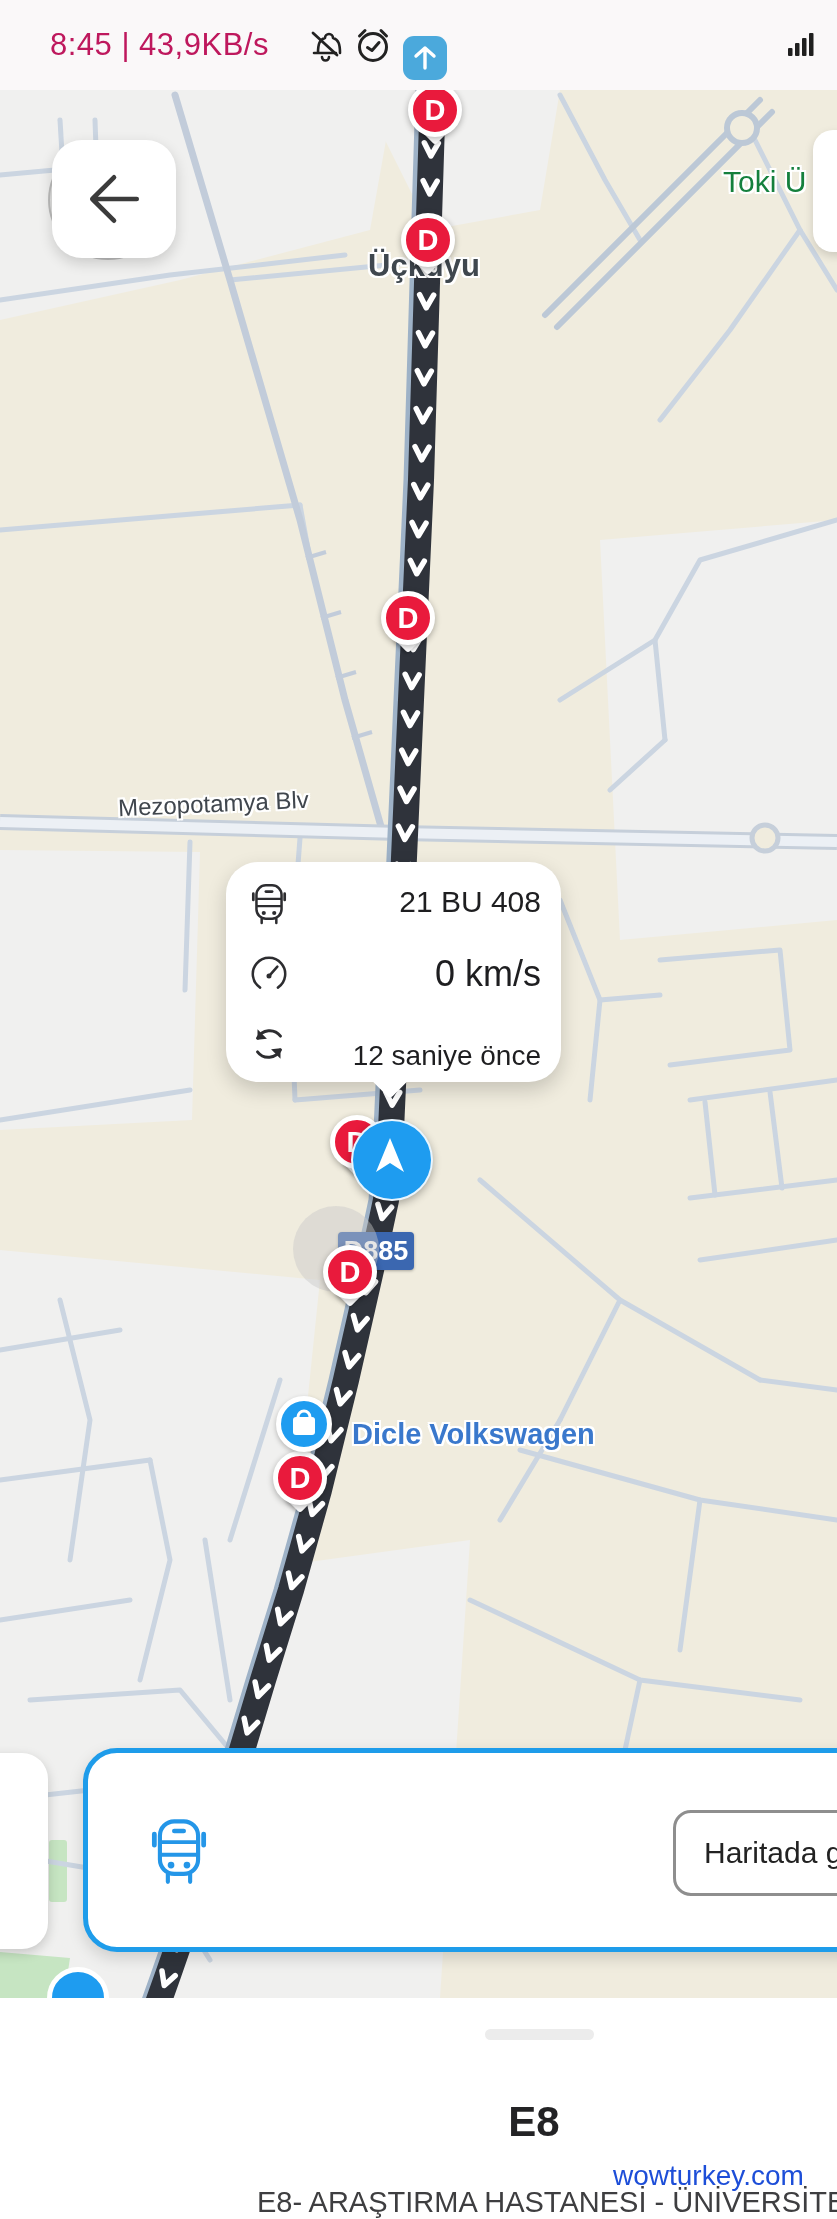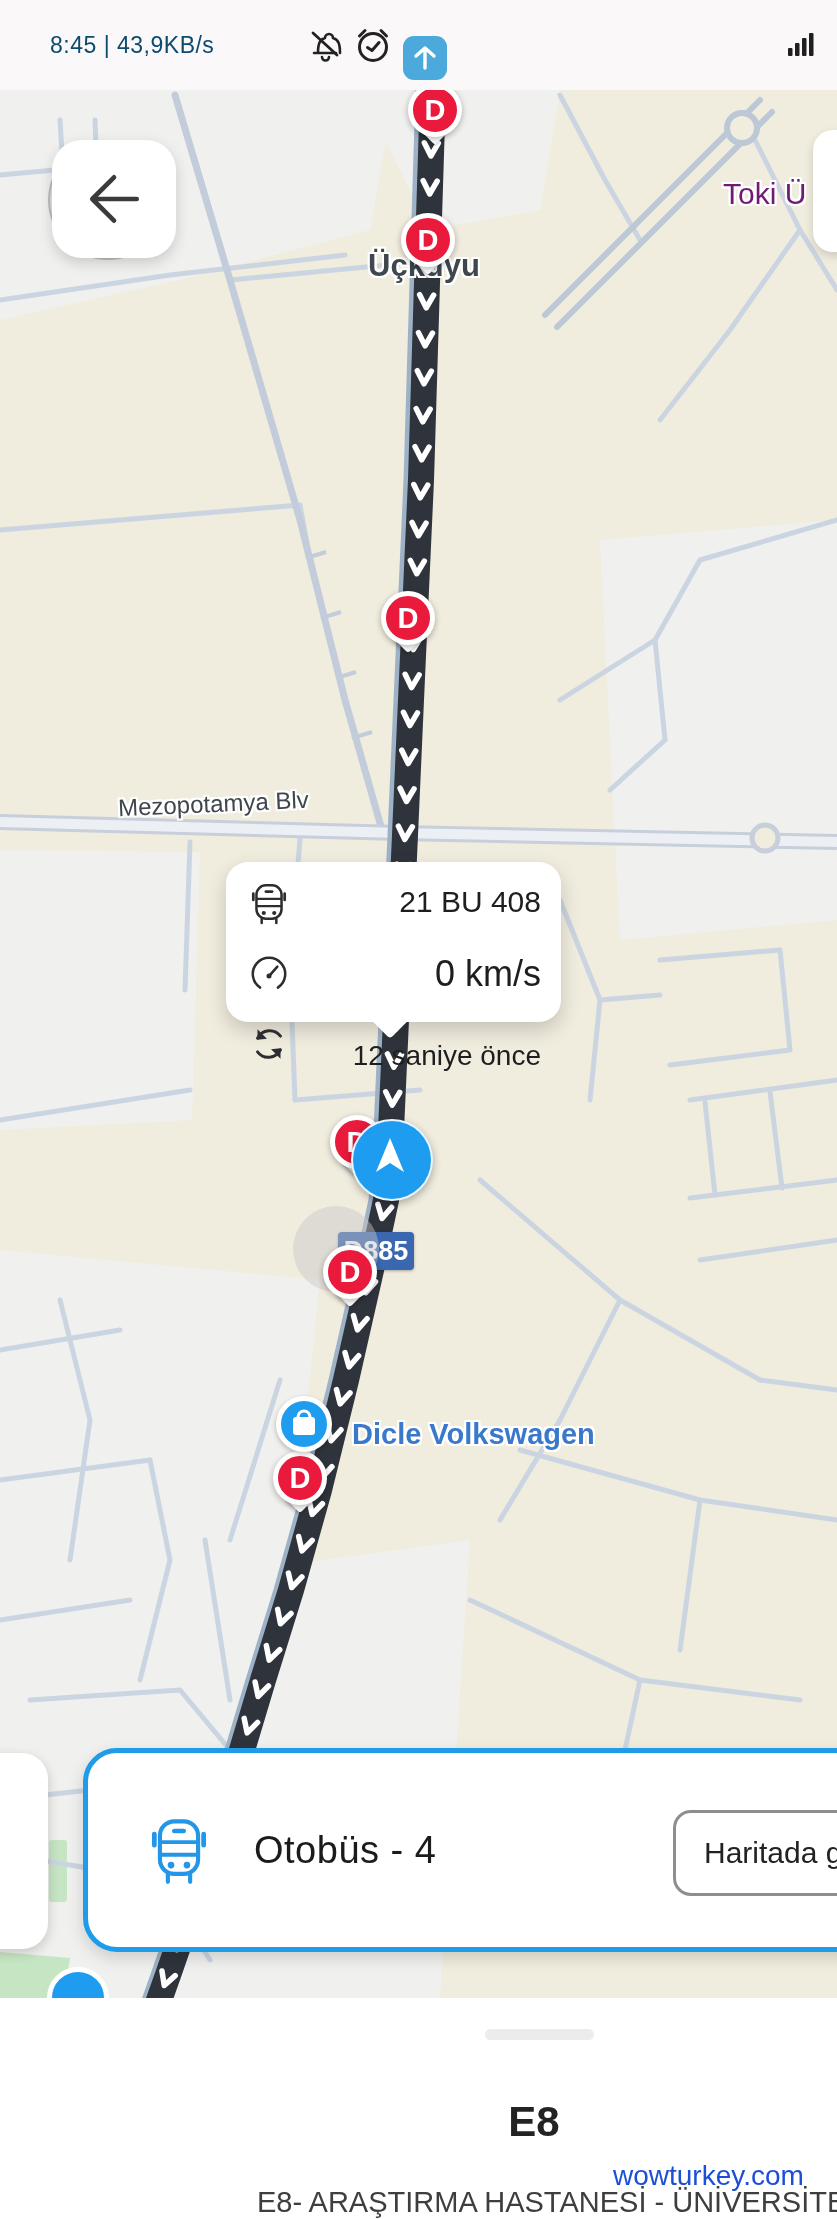--- a/index.html
+++ b/index.html
@@ -1,30 +1,30 @@
 <!DOCTYPE html>
 <html><head>
 <meta charset="utf-8">
 <style>
   html,body{margin:0;padding:0;background:#ddd;}
   .screen{position:relative;width:837px;height:2219px;overflow:hidden;background:#fff;
           font-family:"Liberation Sans",sans-serif;}
   
   .statusbar{position:absolute;left:0;top:0;width:837px;height:90px;background:#FAF8F9;z-index:40;}
-  .sb-text{position:absolute;left:50px;top:50%;transform:translateY(-50%);font-size:23px;color:#0c4a6e;letter-spacing:.5px;}
+  .sb-text{position:absolute;left:50px;top:50%;transform:translateY(-50%);font-size:31px;color:#be185d;letter-spacing:.5px;}
   .sb-icon{position:absolute;top:50%;transform:translateY(-50%);}
   .sb-badge{position:absolute;left:403px;top:36px;width:44px;height:44px;border-radius:11px;background:#4BA9DC;}
   .sb-badge svg{position:absolute;left:6px;top:6px;}
   
   .map{position:absolute;left:0;top:90px;width:837px;height:1908px;overflow:hidden;background:#F0ECDE;}
   .map svg.base{position:absolute;left:0;top:0;}
   .maplabel{position:absolute;white-space:nowrap;z-index:4;
     text-shadow:-2px 0 0 #fff,2px 0 0 #fff,0 -2px 0 #fff,0 2px 0 #fff,-2px -2px 0 #fff,2px 2px 0 #fff,-2px 2px 0 #fff,2px -2px 0 #fff;}
   .lbl-uckuyu{left:368px;top:158px;font-size:31px;font-weight:700;color:#3F474E;}
-  .lbl-toki{left:723px;top:87px;font-size:30px;font-weight:500;color:#701a75;}
+  .lbl-toki{left:723px;top:75px;font-size:30px;font-weight:500;color:#15803d;}
   .lbl-mezo{left:118px;top:700px;font-size:24px;font-weight:500;color:#40464D;transform:rotate(-2.5deg);}
   .lbl-dicle{left:352px;top:1328px;font-size:29px;font-weight:600;color:#3A78CC;}
   .wm-circle{position:absolute;border-radius:50%;z-index:3;}
   .wm1{left:48px;top:50px;width:116px;height:116px;background:rgba(185,185,185,.28);border:2px solid rgba(120,120,120,.35);}
   .wm2{left:293px;top:1116px;width:86px;height:86px;background:rgba(200,200,200,.45);z-index:5;}
   .roadsign{position:absolute;left:338px;top:1142px;width:76px;height:38px;background:#3B67B0;border-radius:4px;
     color:#fff;font-size:27px;font-weight:700;display:flex;align-items:center;justify-content:center;z-index:4;
     box-shadow:0 1px 3px rgba(0,0,0,.3);}
   
   .dpin{position:absolute;width:54px;height:54px;z-index:6;}
@@ -40,21 +40,21 @@
   .poi{position:absolute;left:276px;top:1306px;width:46px;height:46px;background:#1E9CF0;border:5px solid #fff;border-radius:50%;
     box-shadow:0 2px 5px rgba(0,0,0,.25);z-index:6;}
   .poi2{position:absolute;left:47px;top:1877px;width:52px;height:52px;background:#1E9CF0;border:5px solid #fff;border-radius:50%;z-index:6;}
   
   .backbtn{position:absolute;left:52px;top:50px;width:124px;height:118px;background:#fff;border-radius:30px;
     box-shadow:0 5px 14px rgba(0,0,0,.16);display:flex;align-items:center;justify-content:center;z-index:10;}
   
   .ghost-tr{position:absolute;left:813px;top:40px;width:70px;height:122px;background:#fff;border-radius:20px;
     box-shadow:0 4px 10px rgba(0,0,0,.15);z-index:9;}
   
-  .infocard{position:absolute;left:226px;top:772px;width:335px;height:160px;background:#fff;border-radius:22px;
+  .infocard{position:absolute;left:226px;top:772px;width:335px;height:220px;background:#fff;border-radius:32px;
     box-shadow:0 8px 20px rgba(0,0,0,.18);z-index:12;padding:0;}
   .infocard .tail{position:absolute;left:150px;bottom:-11px;width:28px;height:28px;background:#fff;transform:rotate(45deg);border-radius:4px;}
   .inforow{position:absolute;left:0;width:100%;height:64px;display:flex;align-items:center;}
   .inforow .ic{margin-left:20px;width:46px;flex:0 0 46px;}
   .inforow .val{flex:1;text-align:right;padding-right:20px;color:#1E1E20;}
   .r1{top:8px;}.r2{top:80px;}.r3{top:150px;}
   .v1{font-size:30px;}.v2{font-size:36px;}.v3{font-size:28px;margin-top:24px;}
   
   .ghost-card{position:absolute;left:-34px;top:1663px;width:82px;height:196px;background:#fff;border-radius:26px;
     box-shadow:0 4px 12px rgba(0,0,0,.18);z-index:14;}
@@ -321,21 +321,20 @@
     <div class="buscard">
       <svg class="busic" width="70" height="76" viewBox="0 0 44 46">
         <rect x="10" y="5" width="24" height="33" rx="9" stroke="#2496E8" stroke-width="2.6" fill="none"></rect>
         <path d="M19 11 h6" stroke="#2496E8" stroke-width="2.8" stroke-linecap="round"></path>
         <path d="M10 18 h24 M10 26 h24" stroke="#2496E8" stroke-width="2.4"></path>
         <circle cx="17" cy="32.5" r="2.1" fill="#2496E8"></circle>
           <circle cx="27" cy="32.5" r="2.1" fill="#2496E8"></circle>
         <path d="M6.5 13 v7 M37.5 13 v7" stroke="#2496E8" stroke-width="3" stroke-linecap="round"></path>
         <path d="M15 38 v5 M29 38 v5" stroke="#2496E8" stroke-width="2.6" stroke-linecap="round"></path>
       </svg>
-      <div class="title">Otobüs - 4</div>
       <div class="mapbtn">
         <span>Haritada göster</span>
       </div>
     </div>
   </div>
 
   <div class="statusbar">
     <div class="sb-text">8:45 | 43,9KB/s</div>
     <svg class="sb-icon" style="left:306px;" width="38" height="38" viewBox="0 0 38 38">
       <path d="M8 27 h22 M12 27 c0-9 1.5-13.5 7-15 a4 4 0 0 1 8 0 c5.5 1.5 7 6 7 15" stroke="#222" stroke-width="2.6" fill="none" stroke-linecap="round" stroke-linejoin="round"></path>

